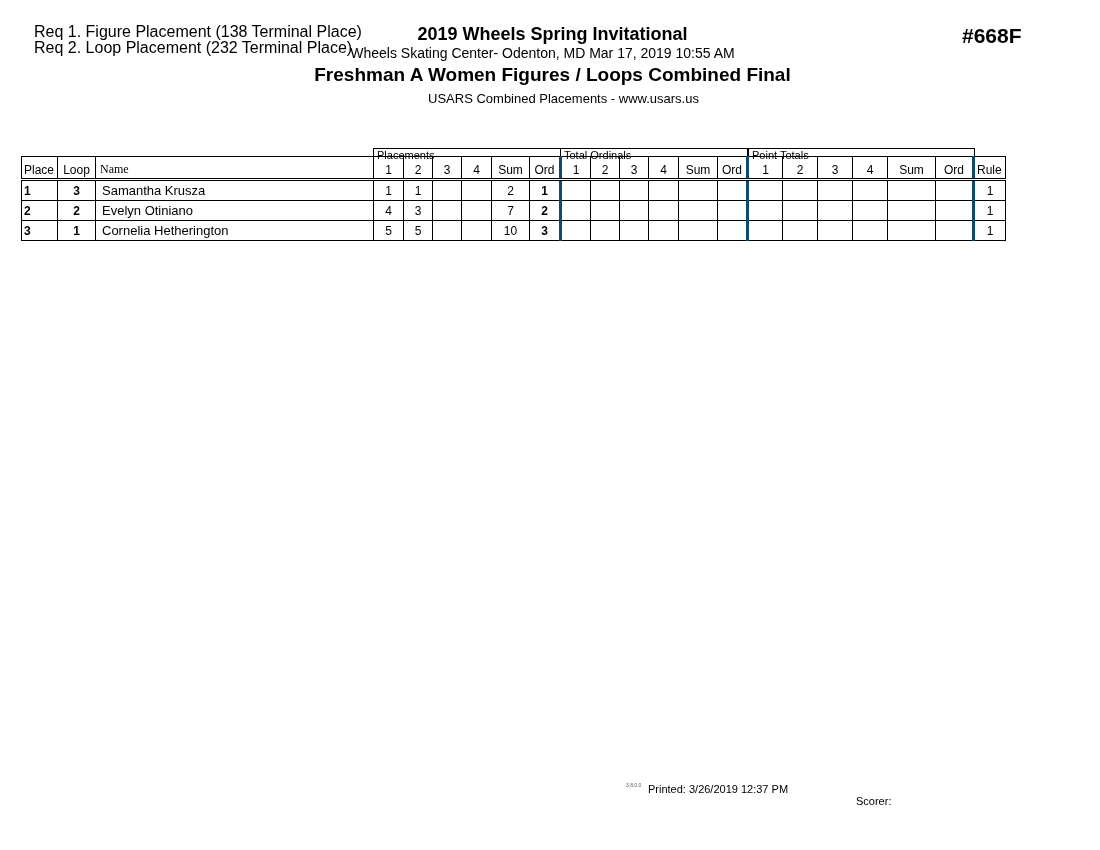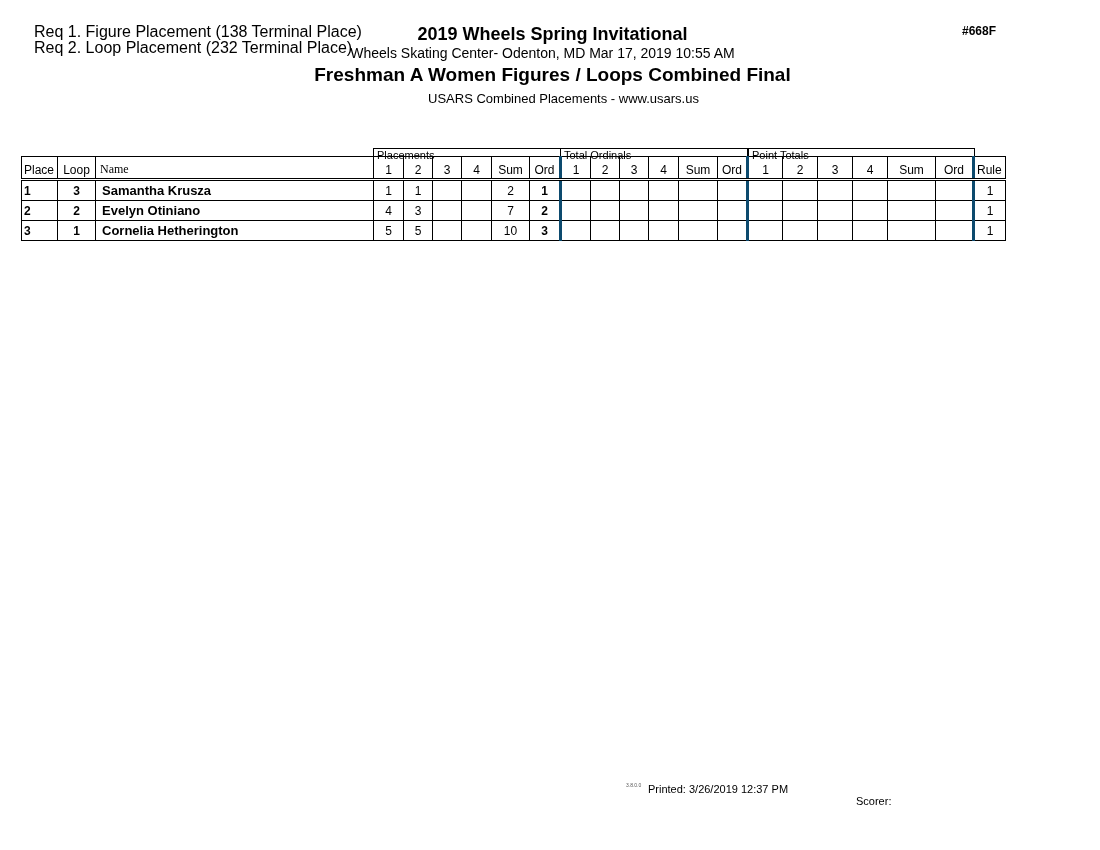--- a/index.html
+++ b/index.html
@@ -3,31 +3,31 @@
 <meta charset="utf-8">
 <style>
   html, body { margin:0; padding:0; background:#ffffff; }
   body { width:1100px; height:850px; position:relative; overflow:hidden; font-family:"Liberation Sans", sans-serif; color:#000; }
   .abs { position:absolute; white-space:nowrap; }
   .req { font-size:16px; line-height:16px; left:23px;margin-left:11px; }
   .title { font-weight:bold; font-size:18px; left:0; width:1105px; text-align:center; }
   .venue { font-size:14px; left:0; width:1085px; text-align:center; }
   .event { font-weight:bold; font-size:19px; left:0; width:1105px; text-align:center; }
   .sub { font-size:13px; left:17px; width:1093px; text-align:center; }
-  .evnum { font-weight:bold; font-size:12px; left:962px; }
+  .evnum { font-weight:bold; font-size:21px; left:962px; }
 
   .grp { position:absolute; top:148px; height:20px; border:1px solid #000; border-bottom:none; font-size:11px; line-height:13px; padding-left:3px; box-sizing:border-box; }
   table.res { position:absolute; left:21px; top:156px; border-collapse:collapse; table-layout:fixed; font-size:12px; }
   table.res td { border:1px solid #000; height:19px; padding:0; text-align:center; overflow:hidden; }
   table.res tr.hdr td { height:20px; border-bottom:3px double #000; vertical-align:bottom; padding-bottom:1px; }
   table.res td.l { text-align:left; padding-left:4px;font-family:Liberation Serif, serif; }
   table.res td.pl { text-align:left; padding-left:2px; }
   table.res td.b { font-weight:bold; }
   table.res td.thick { border-right:3px solid #0c4a6e; }
-  table.res td.name { font-weight:bold; font-size:13px; text-align:left; padding-left:6px; }
+  table.res td.name { font-weight:normal; font-size:13px; text-align:left; padding-left:6px; }
   .footer { font-size:11px; top:783px; }
   .ver { font-size:5px; left:626px; top:782px; color:#555; }
 </style>
 </head>
 <body>
 
 <div class="abs req" style="top:24px;">Req  1.  Figure Placement (138 Terminal Place)</div>
 <div class="abs req" style="top:40px;">Req  2.  Loop Placement (232 Terminal Place)</div>
 <div class="abs title" style="top:24px;">2019 Wheels Spring Invitational</div>
 <div class="abs venue" style="top:45px;">Wheels Skating Center- Odenton, MD  Mar 17, 2019  10:55 AM</div>

